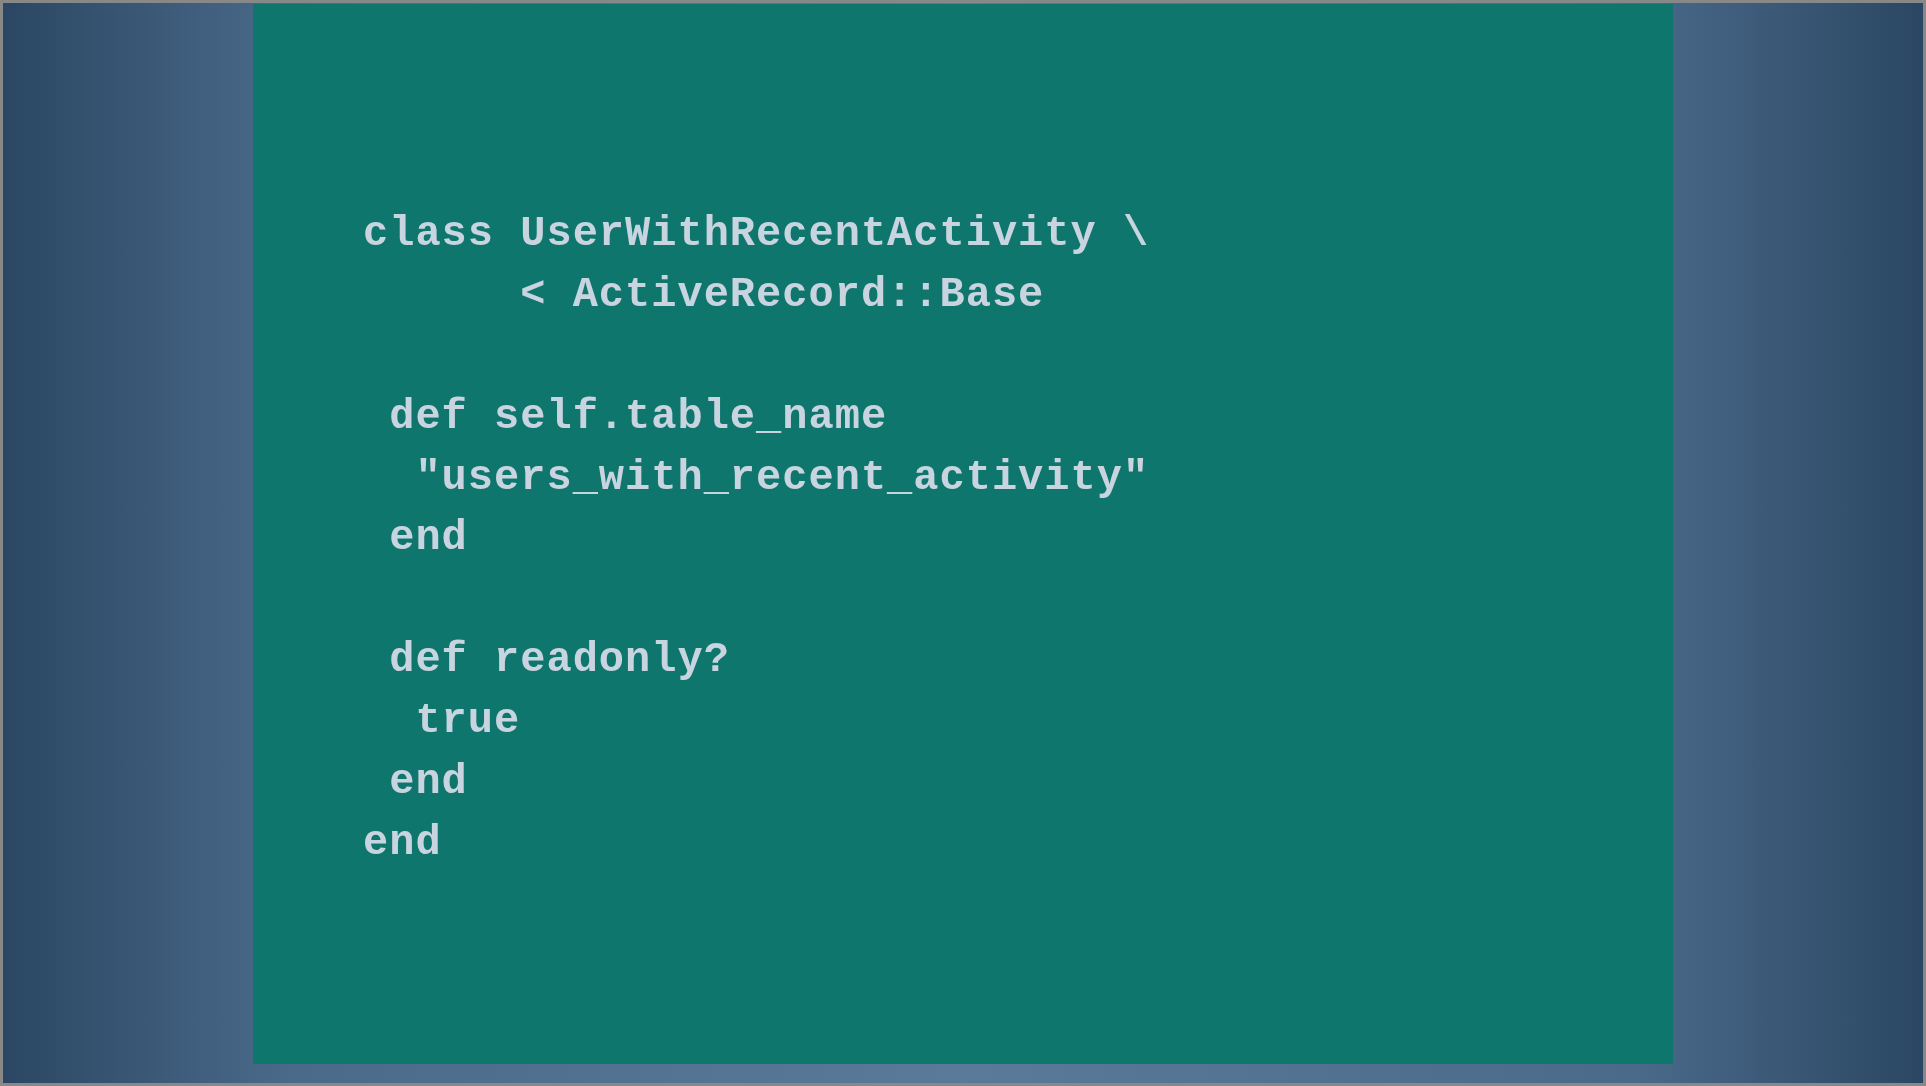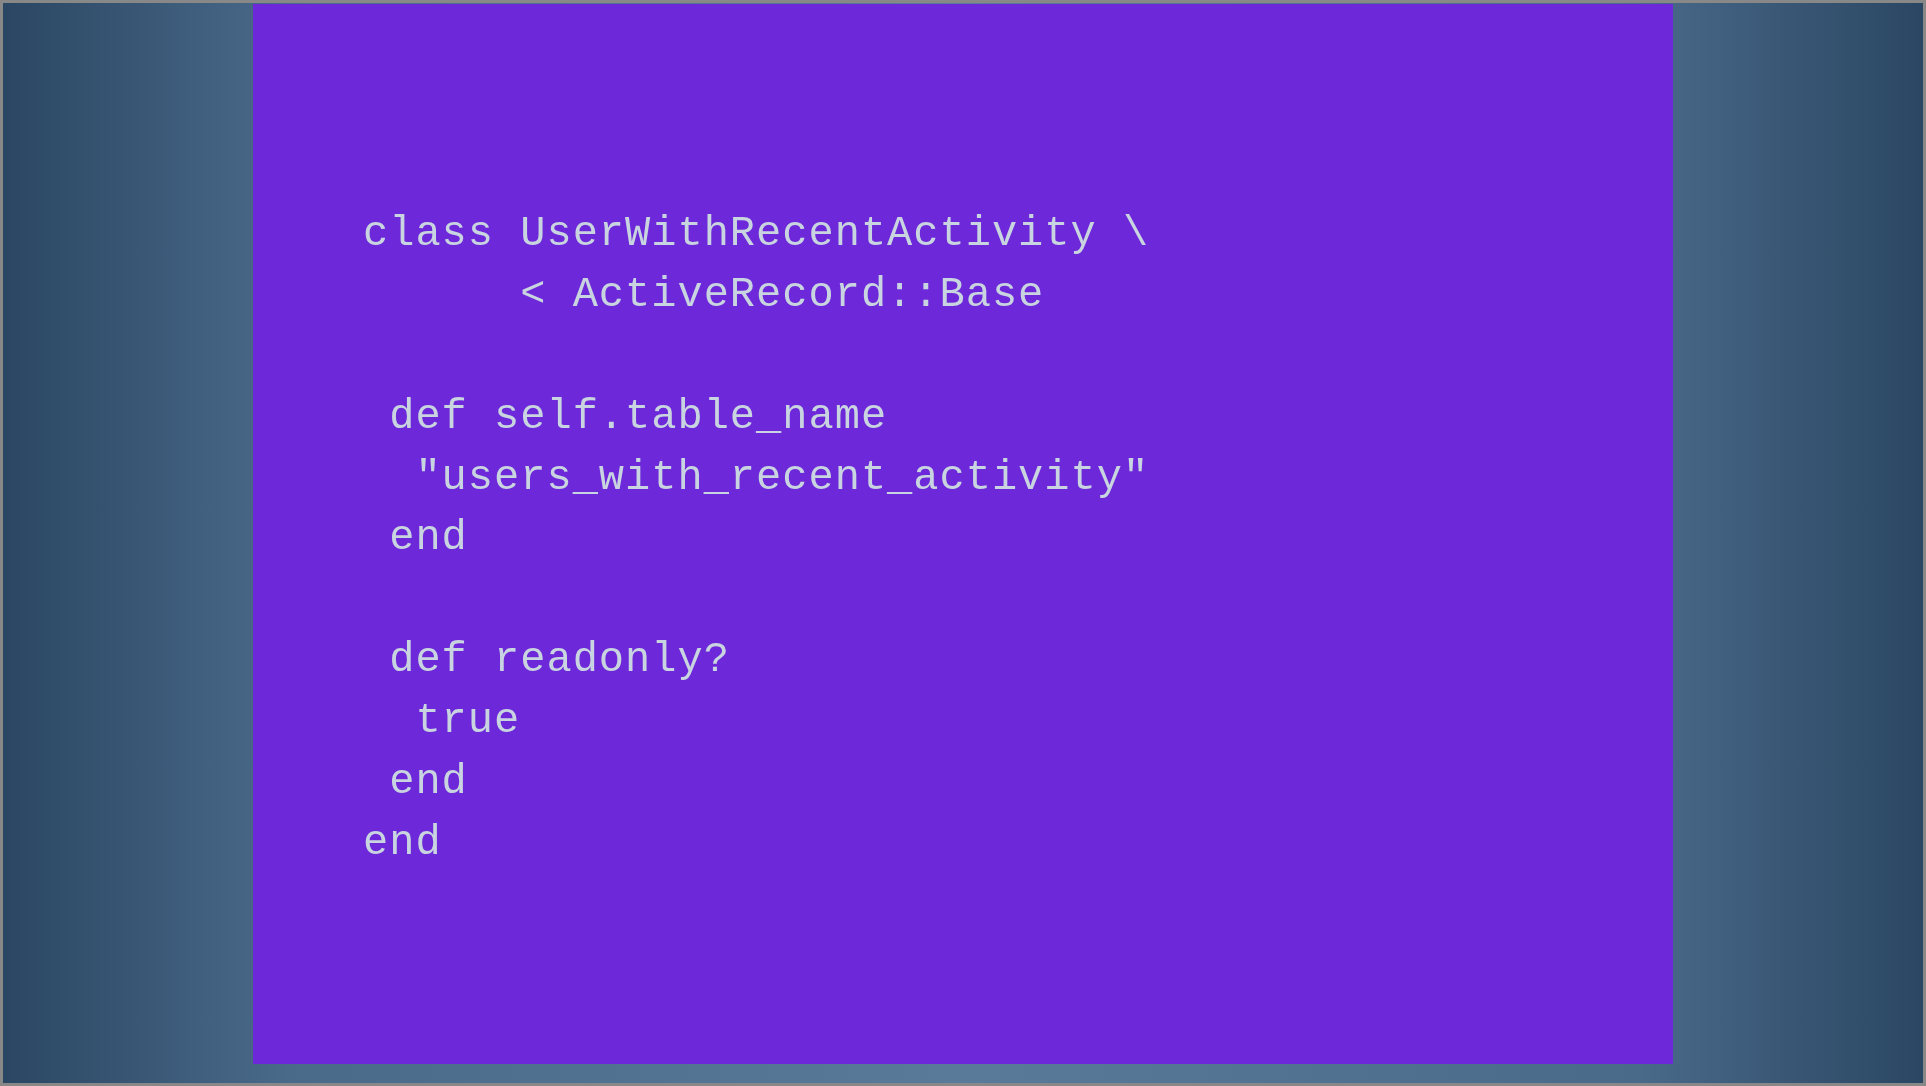--- a/index.html
+++ b/index.html
@@ -14,24 +14,25 @@
       background: linear-gradient(to right, #2a4662 0%, #4a6a8a 15%, #5a7a9a 50%, #4a6a8a 85%, #2a4662 100%);
       display: flex;
       align-items: flex-start;
       justify-content: center;
       overflow: hidden;
     }
     
     .slide-container {
       width: 1420px;
       height: 1060px;
-      background: #6d28d9;
+      background: #0f766e;
       margin-top: 4px;
       padding: 200px 100px 100px 110px;
       position: relative;
+      font-weight: bold;
     }
     
     .code-block {
       font-family: "Courier New", Courier, monospace;
       font-size: 42px;
       line-height: 1.45;
       color: #c8d4df;
       white-space: pre;
       letter-spacing: 1px;
     }

